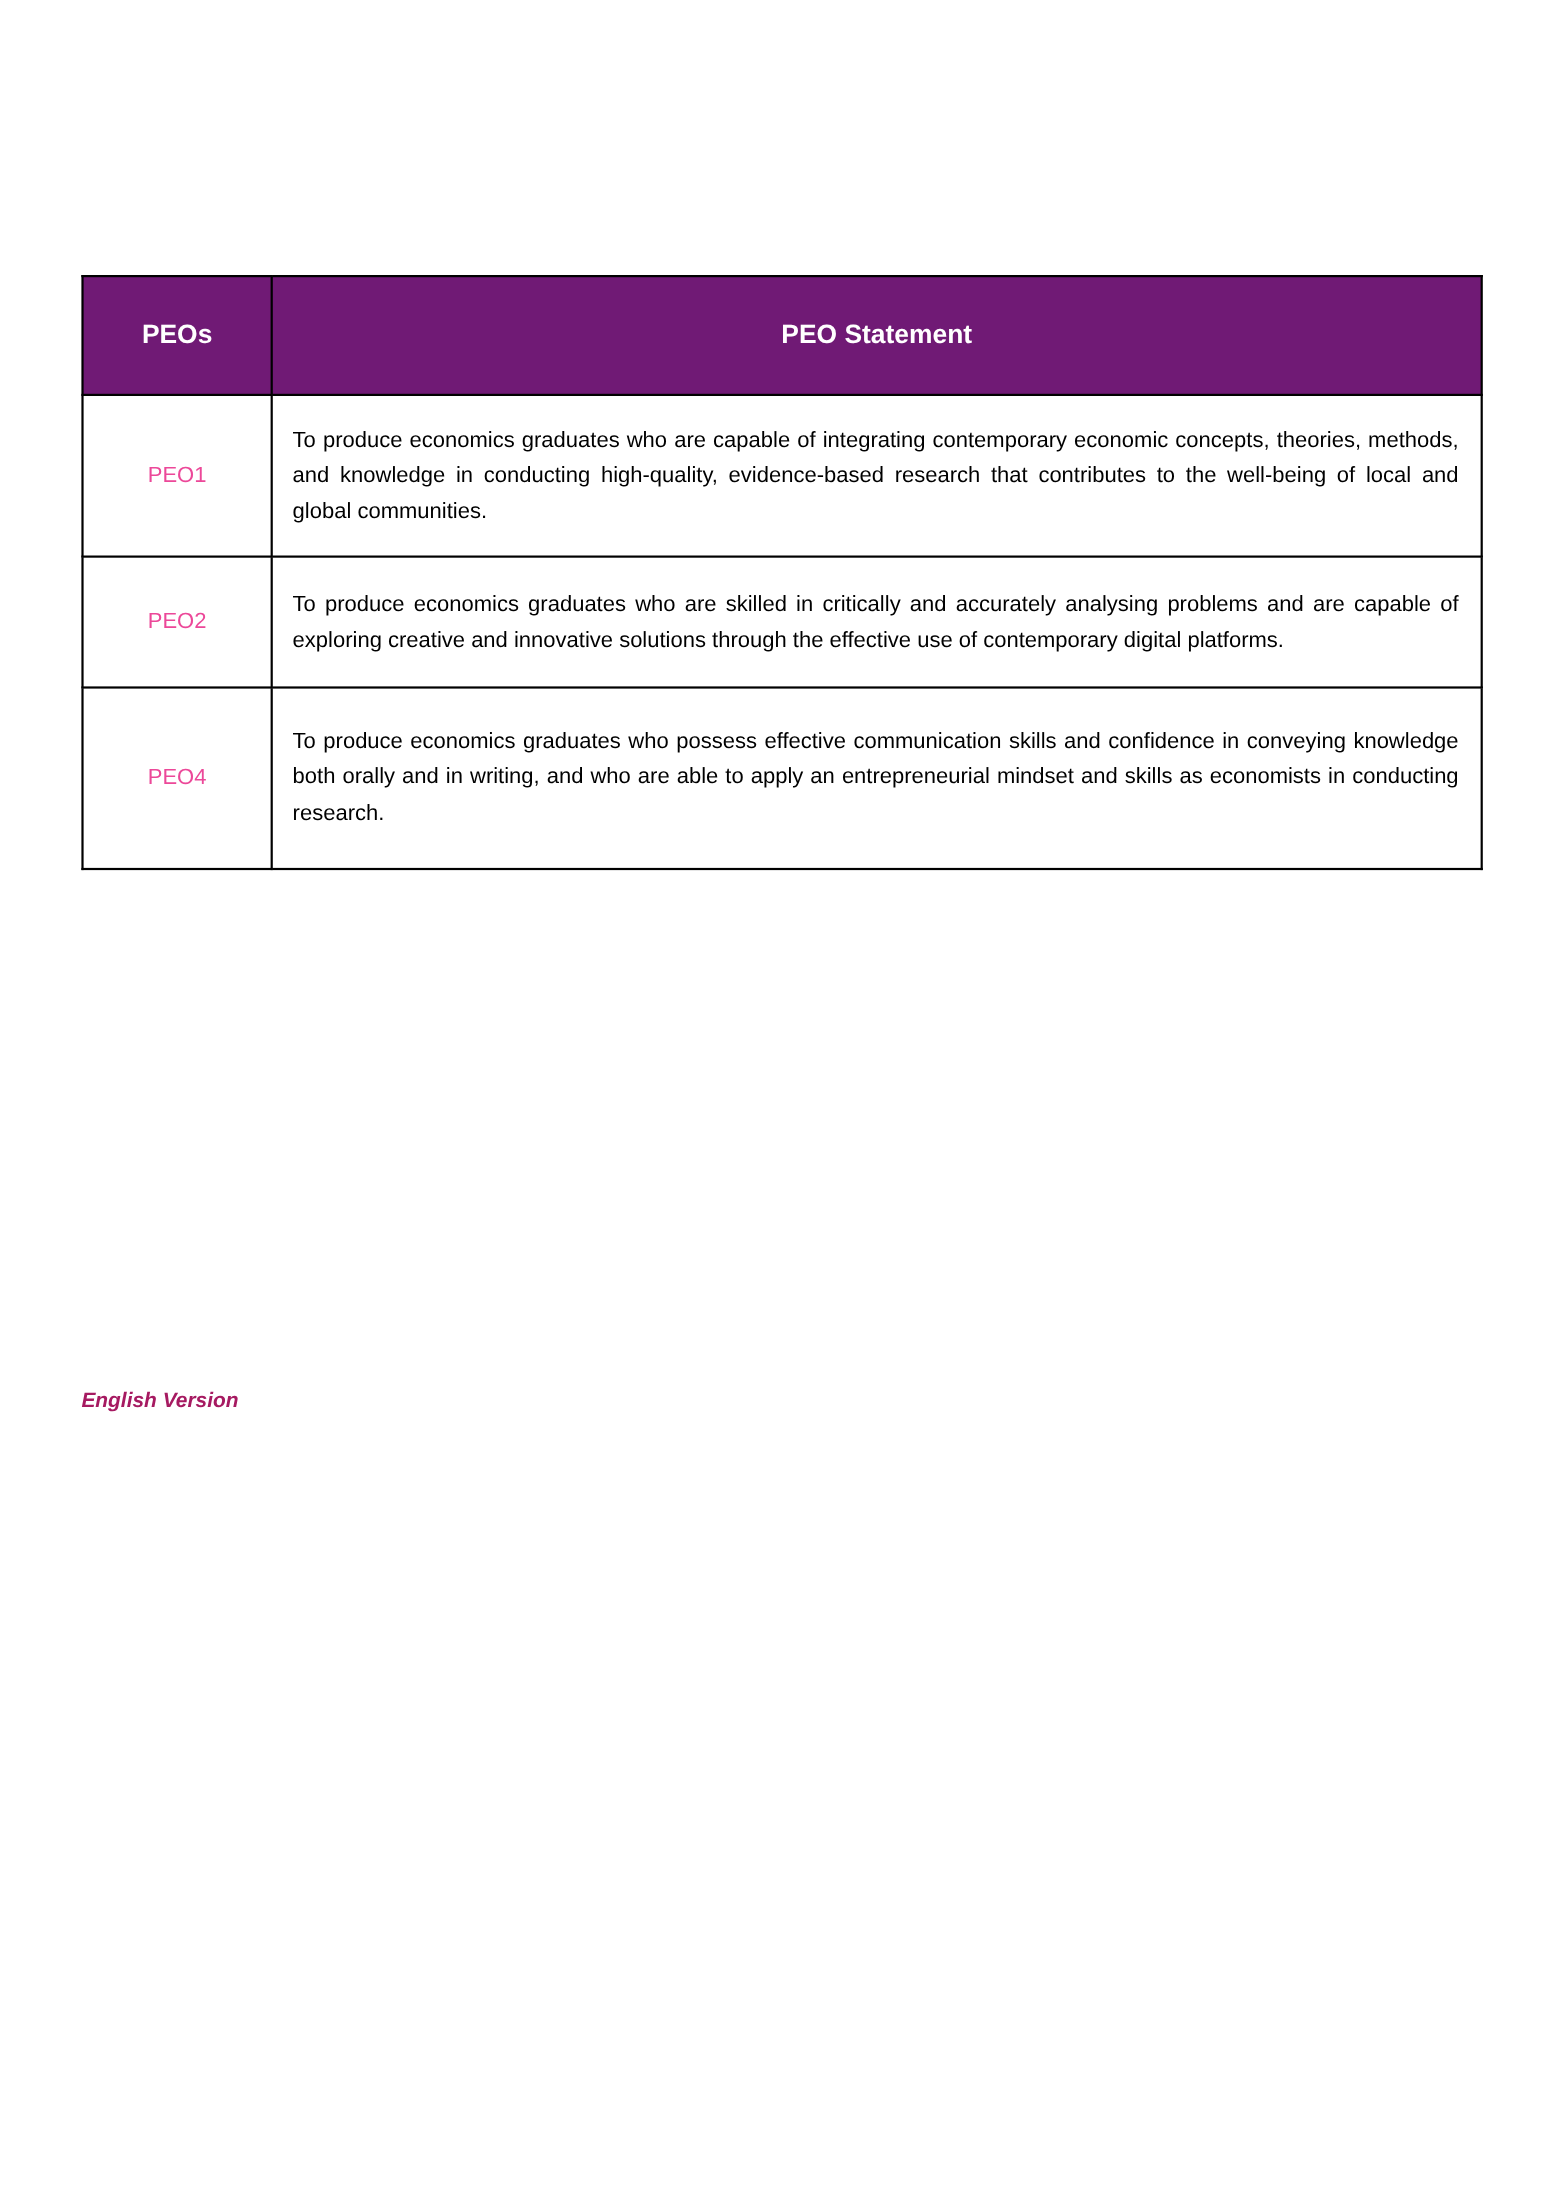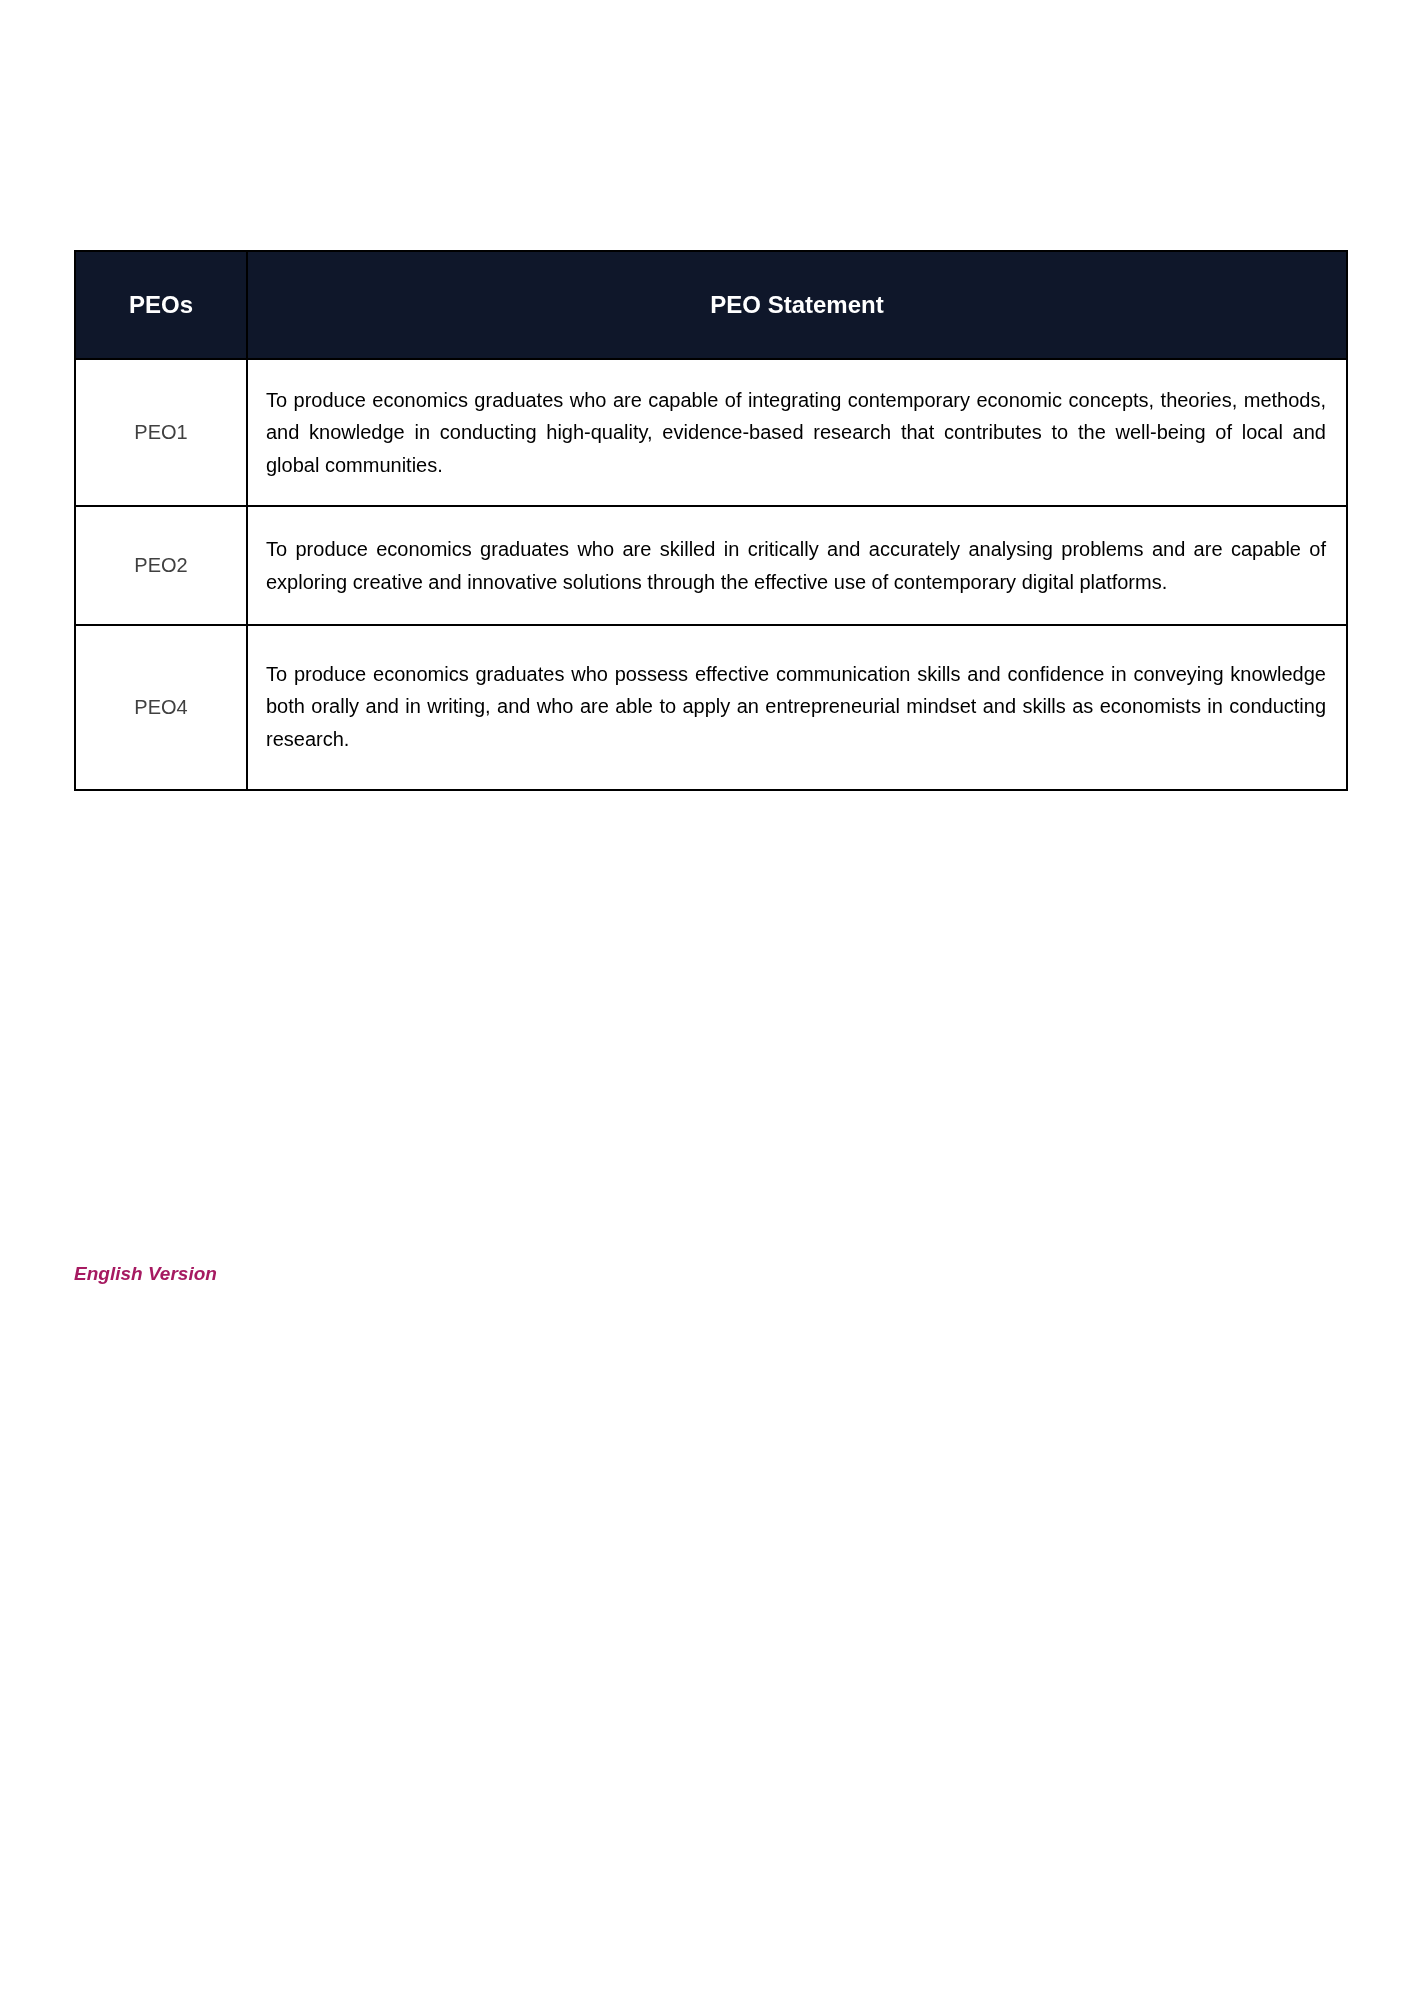--- a/index.html
+++ b/index.html
@@ -39,40 +39,40 @@
     border-collapse: collapse;
     table-layout: fixed;
   }
   .peo-table th,
   .peo-table td {
     border: 2px solid #000000;
     vertical-align: middle;
     box-sizing: border-box;
   }
   .peo-table th {
-    background: #0f172a;
+    background: #701a75;
     color: #ffffff;
     font-size: 24px;
     font-weight: bold;
     text-align: center;
     height: 108px;
     padding: 0 25px;
     border-color: #000000;
   }
   .col-code {
     width: 172px;
   }
   .col-statement {
     width: 1100px;
   }
   .cell-code {
     text-align: center;
     font-size: 20px;
     font-weight: normal;
-    color: #404040;
+    color: #ec4899;
     padding: 10px 8px;
   }
   .cell-statement {
     text-align: justify;
     text-justify: inter-word;
     font-size: 20px;
     line-height: 1.62;
     color: #000000;
     padding: 26px 20px 26px 18px;
   }

